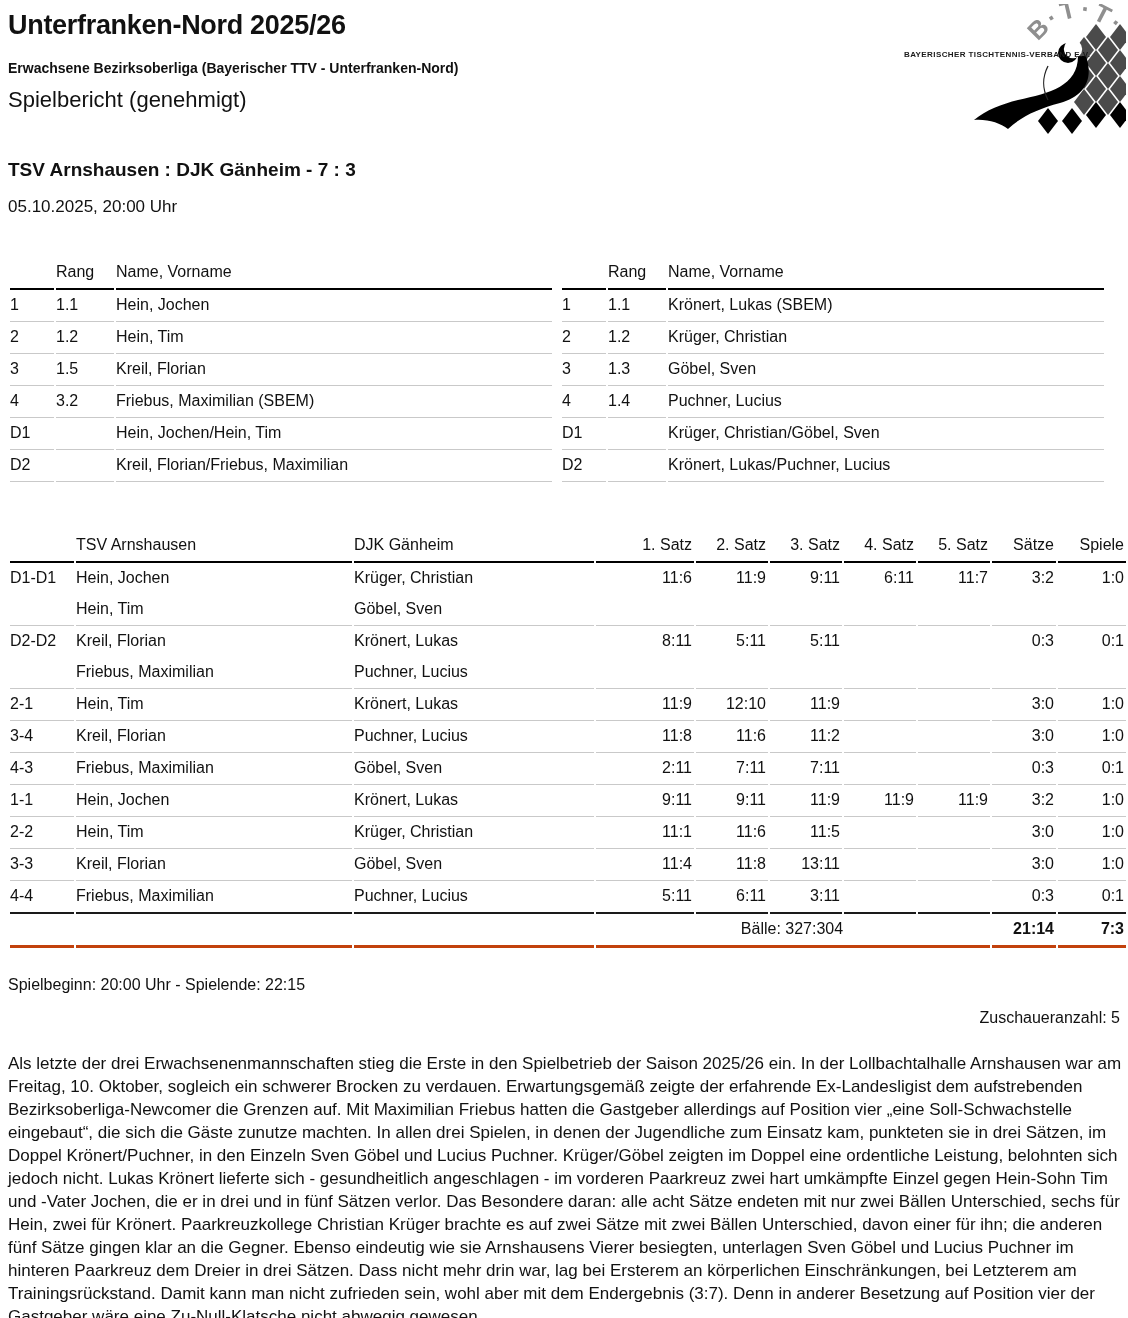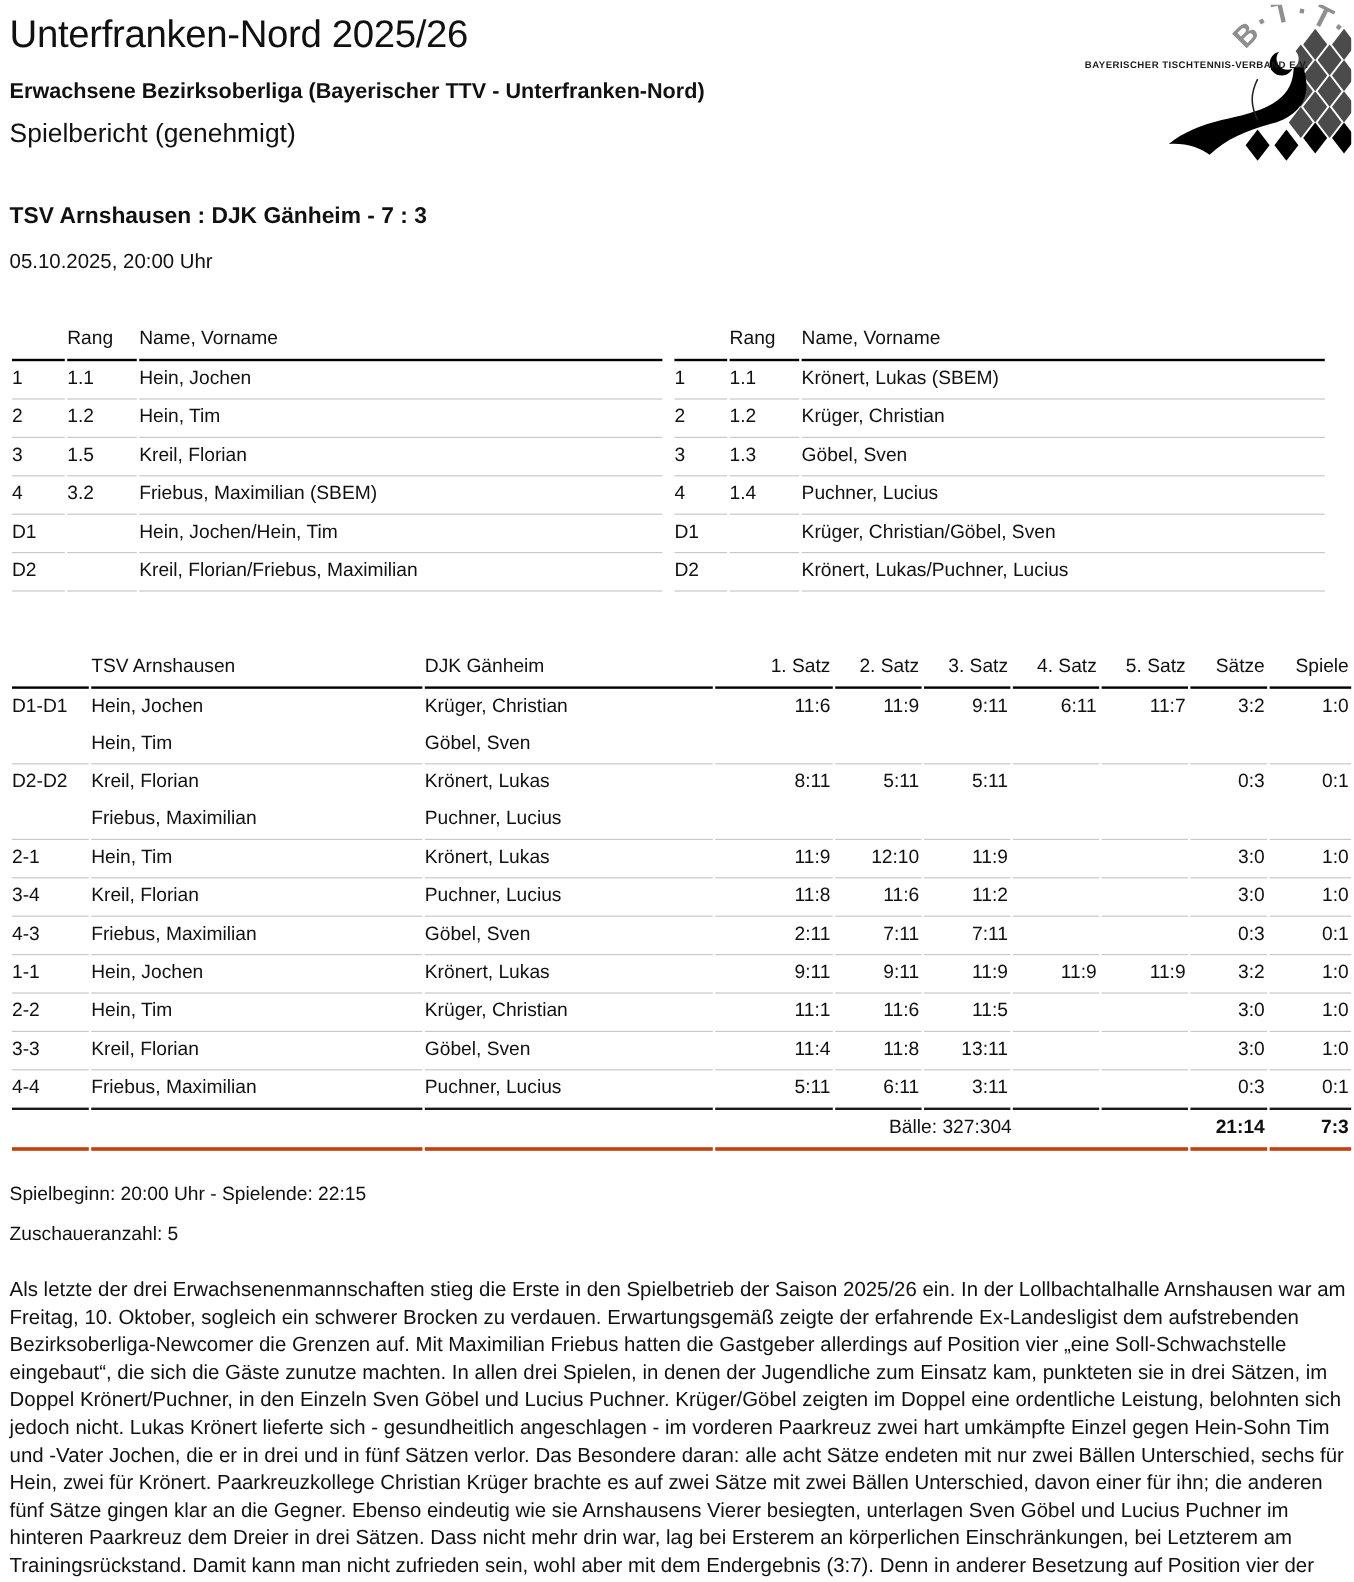--- a/index.html
+++ b/index.html
@@ -4,22 +4,22 @@
 <style>
   * { box-sizing: border-box; }
   html, body {
     width: 1128px; height: 1318px; margin: 0; padding: 0;
     background: #ffffff; color: #111;
     font-family: "Liberation Sans", sans-serif;
     overflow: hidden;
   }
   .page { position: relative; padding: 8px 8px 0 8px; width: 1128px; }
 
-  h1.title { font-size: 32px; font-weight: normal; margin: 2px 0 0; letter-spacing: -0.3px; }
-  h2.subtitle { font-size: 18px; font-weight: bold; margin: 19px 0 0; }
+  h1.title { font-size: 27px; font-weight: bold; margin: 2px 0 0; letter-spacing: -0.3px; }
+  h2.subtitle { font-size: 14px; font-weight: bold; margin: 19px 0 0; }
   .report-type { font-size: 22px; margin: 11px 0 0; }
   .match-title { font-size: 19px; font-weight: bold; margin: 46px 0 16px; }
   .match-date { font-size: 17px; margin: 11px 0 0; }
 
   .logo { position: absolute; top: 4px; right: 2px; width: 228px; height: 132px; }
 
   table { border-collapse: separate; border-spacing: 2px 0; table-layout: fixed; }
   th, td {
     font-weight: normal; text-align: left;
     padding: 6px 2px 7px 0; font-size: 16px;
@@ -34,21 +34,21 @@
   .results-wrap { margin-top: 48px; }
   .results { width: 1112px; margin-top: 39px; }
   .c-num { text-align: right; }
   tr.nb td { border-bottom: none; }
   tr.dark td { border-bottom: 2px solid #1a1a1a; }
   tr.tfoot td { border-bottom: 3px solid #c2410c; }
   .c-center { text-align: center; }
   .bold { font-weight: bold; }
 
   .times { font-size: 16px; margin: 28px 0 0; }
-  .spectators { font-size: 16px; margin: 15px 0 0; }
+  .spectators { font-size: 16px; margin: 15px 0 0; text-align: right; }
   .report-text { font-size: 17px; line-height: 23px; margin: 25px 0 0; width: 1114px; }
 </style>
 </head>
 <body>
 
 <div class="page">
 
   <svg class="logo" viewBox="0 0 228 132" aria-hidden="true">
     <defs>
       <path id="bttv-arc" d="M140,38 Q176,-6 216,28" fill="none"></path>

